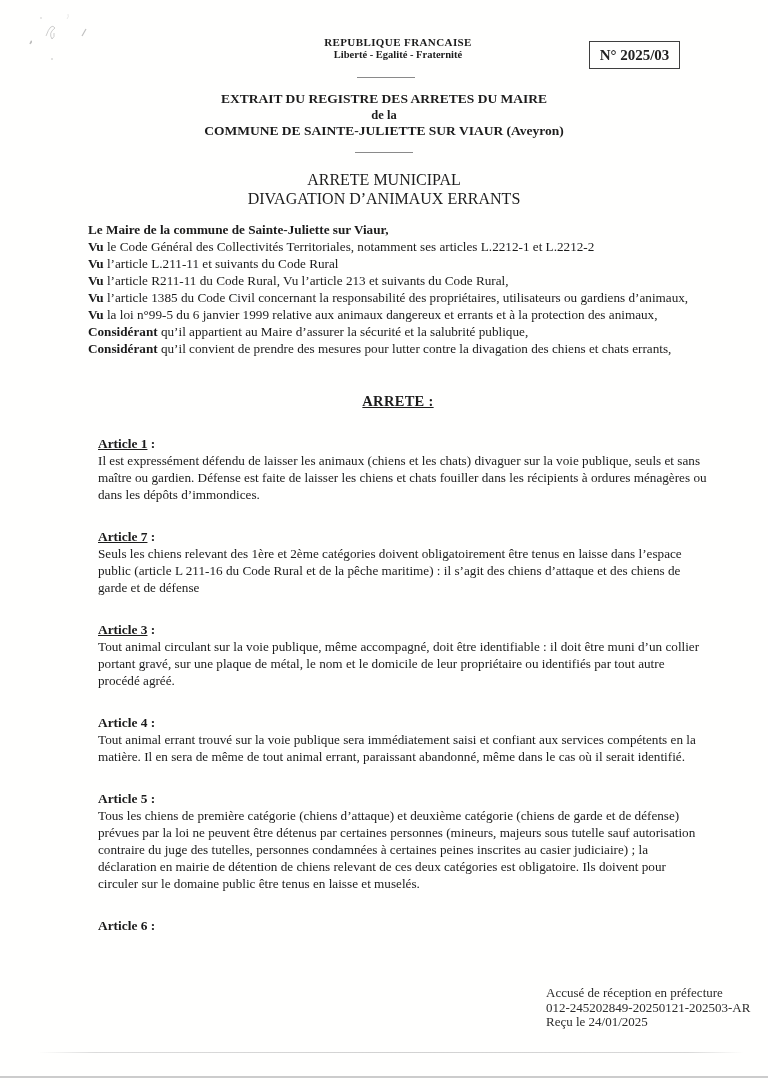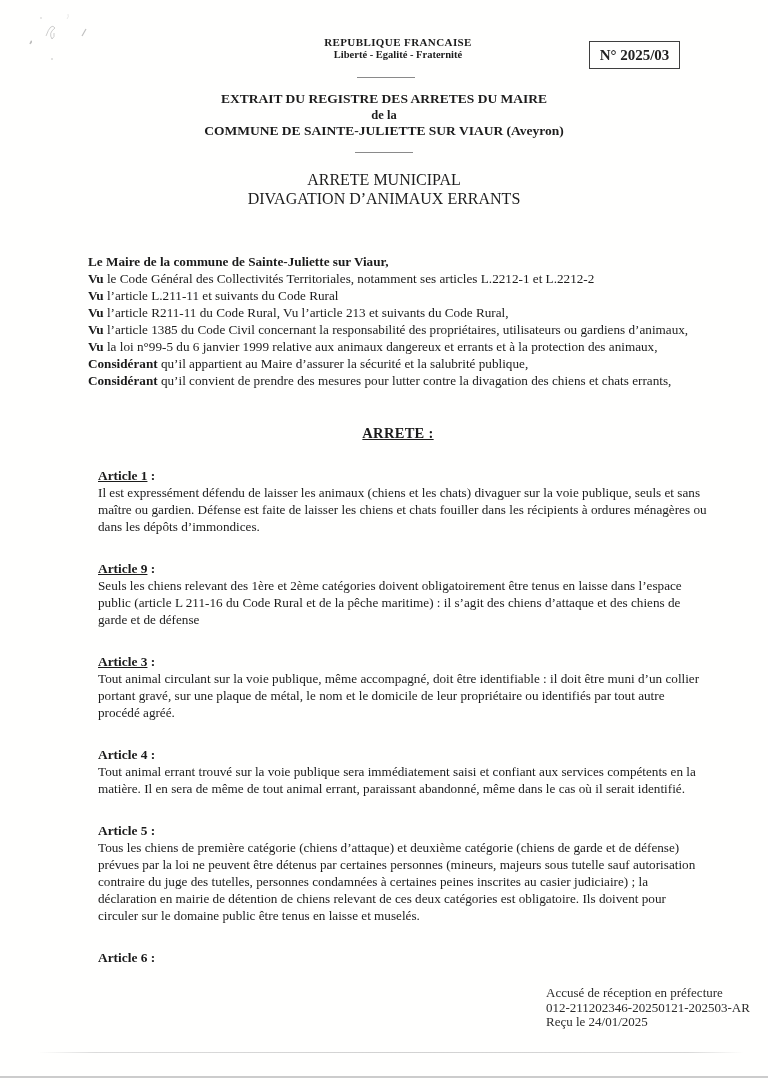--- a/index.html
+++ b/index.html
@@ -46,21 +46,21 @@
   .main-title { margin-top: 17px; line-height: 19px; }
   .main-title div { font-size: 16px; font-weight: normal; }
 
   .content {
     width: 620px;
     margin-left: 88px;
     font-size: 13.2px;
     line-height: 17px;
     color: #1b1b1b;
   }
-  .preamble { margin-top: 45px; }
+  .preamble { margin-top: 13px; }
   .decree-heading {
     margin-top: 36px;
     text-align: center;
     font-size: 14.5px;
     font-weight: bold;
     text-decoration: underline;
     letter-spacing: .3px;
   }
   .article { margin-top: 25px; margin-left: 10px; }
   .article-label { font-weight: bold; font-size: 13.4px; }
@@ -129,21 +129,21 @@
     </div>
 
     <div class="decree-heading">ARRETE :</div>
 
     <div class="article">
       <p class="article-label"><span class="u">Article 1</span><span> :</span></p>
       <p class="article-body">Il est expressément défendu de laisser les animaux (chiens et les chats) divaguer sur la voie publique, seuls et sans maître ou gardien. Défense est faite de laisser les chiens et chats fouiller dans les récipients à ordures ménagères ou dans les dépôts d’immondices.</p>
     </div>
 
     <div class="article">
-      <p class="article-label"><span class="u">Article 9</span><span> :</span></p>
+      <p class="article-label"><span class="u">Article 7</span><span> :</span></p>
       <p class="article-body">Seuls les chiens relevant des 1ère et 2ème catégories doivent obligatoirement être tenus en laisse dans l’espace public (article L 211-16 du Code Rural et de la pêche maritime) : il s’agit des chiens d’attaque et des chiens de garde et de défense</p>
     </div>
 
     <div class="article">
       <p class="article-label"><span class="u">Article 3</span><span> :</span></p>
       <p class="article-body">Tout animal circulant sur la voie publique, même accompagné, doit être identifiable : il doit être muni d’un collier portant gravé, sur une plaque de métal, le nom et le domicile de leur propriétaire ou identifiés par tout autre procédé agréé.</p>
     </div>
 
     <div class="article">
       <p class="article-label"><span>Article 4</span><span> :</span></p>
@@ -157,20 +157,20 @@
 
     <div class="article">
       <p class="article-label"><span>Article 6</span><span> :</span></p>
       <p class="article-body"></p>
     </div>
 
   </div>
 
   <div class="stamp">
     <div>Accusé de réception en préfecture</div>
-    <div>012-211202346-20250121-202503-AR</div>
+    <div>012-245202849-20250121-202503-AR</div>
     <div>Reçu le 24/01/2025</div>
   </div>
 
   <div class="scan-line-a"></div>
   <div class="scan-line-b"></div>
 
 </div>
 
 </body></html>

